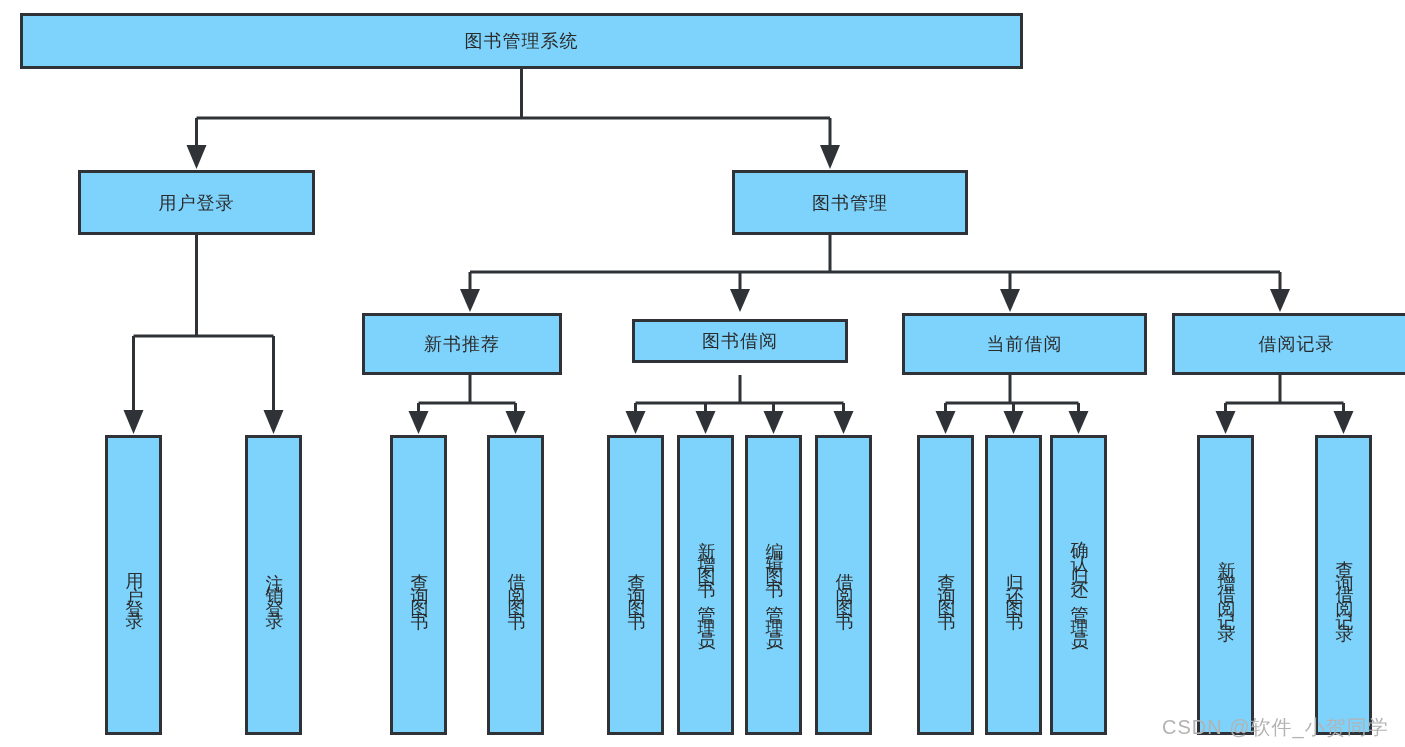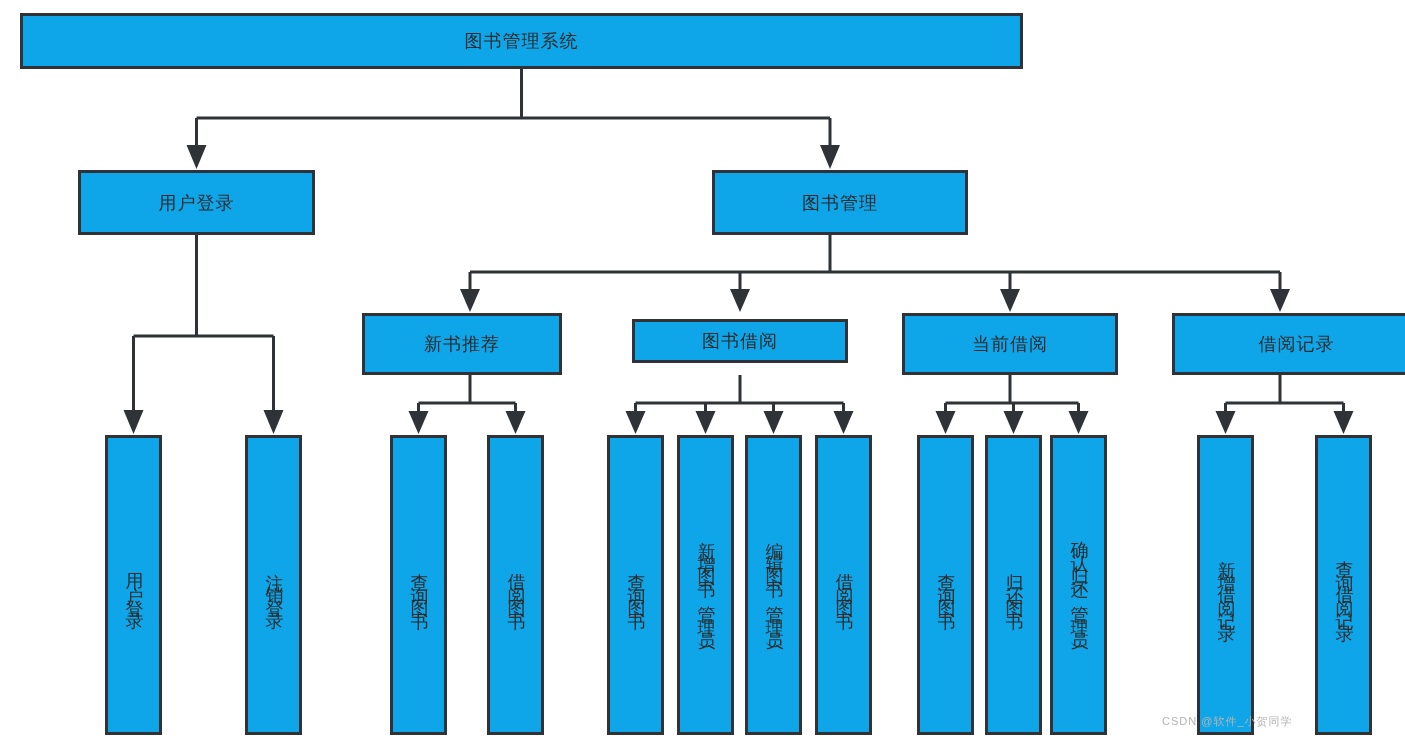--- a/index.html
+++ b/index.html
@@ -23,21 +23,21 @@
     position: absolute;
     left: 0; top: 0;
     width: 1405px;
     height: 747px;
   }
   .connector { stroke: var(--line); stroke-width: 3; fill: none; }
   .arrowhead { fill: var(--line); stroke: none; }
   .box {
     position: absolute;
     border: 3px solid var(--line);
-    background: #0ea5e9;
+    background: #7dd3fc;
     display: flex;
     align-items: center;
     justify-content: center;
     color: var(--text);
     font-size: 18px;
     letter-spacing: 1px;
     text-align: center;
   }
   .leaf {
     width: 57px;
@@ -48,21 +48,21 @@
     writing-mode: vertical-rl;
     text-orientation: mixed;
     letter-spacing: 13px;
     line-height: 1.1;
     font-size: 18px;
   }
   .watermark {
     position: absolute;
     left: 1162px;
     top: 714px;
-    font-size: 11px;
+    font-size: 20px;
     color: var(--wm);
     letter-spacing: 1px;
     white-space: nowrap;
   }
 </style>
 </head>
 <body>
 
 <div class="canvas">
 
@@ -98,25 +98,25 @@
     <polygon class="arrowhead" points="1068.5,411 1088.5,411 1078.5,434"></polygon>
 
     <path class="connector" d="M1280 375 V403 M1225.5 403 H1343.5 M1225.5 403 V411 M1343.5 403 V411"></path>
     <polygon class="arrowhead" points="1215.5,411 1235.5,411 1225.5,434"></polygon>
     <polygon class="arrowhead" points="1333.5,411 1353.5,411 1343.5,434"></polygon>
   </svg>
 
   <div class="box" style="left:20px; top:13px; width:1003px; height:56px;">图书管理系统</div>
 
   <div class="box" style="left:78px; top:170px; width:237px; height:65px;">用户登录</div>
-  <div class="box" style="left:712px; top:170px; width:256px; height:65px;">图书管理</div>
+  <div class="box" style="left:732px; top:170px; width:236px; height:65px;">图书管理</div>
 
   <div class="box" style="left:362px; top:313px; width:200px; height:62px;">新书推荐</div>
   <div class="box" style="left:632px; top:319px; width:216px; height:44px;">图书借阅</div>
-  <div class="box" style="left:902px; top:313px; width:216px; height:62px;">当前借阅</div>
+  <div class="box" style="left:902px; top:313px; width:245px; height:62px;">当前借阅</div>
   <div class="box" style="left:1172px; top:313px; width:249px; height:62px;">借阅记录</div>
 
   <div class="box leaf" style="left:105px;">
     <span class="vtext">用户登录</span>
   </div>
   <div class="box leaf" style="left:245px;">
     <span class="vtext">注销登录</span>
   </div>
 
   <div class="box leaf" style="left:390px;">

